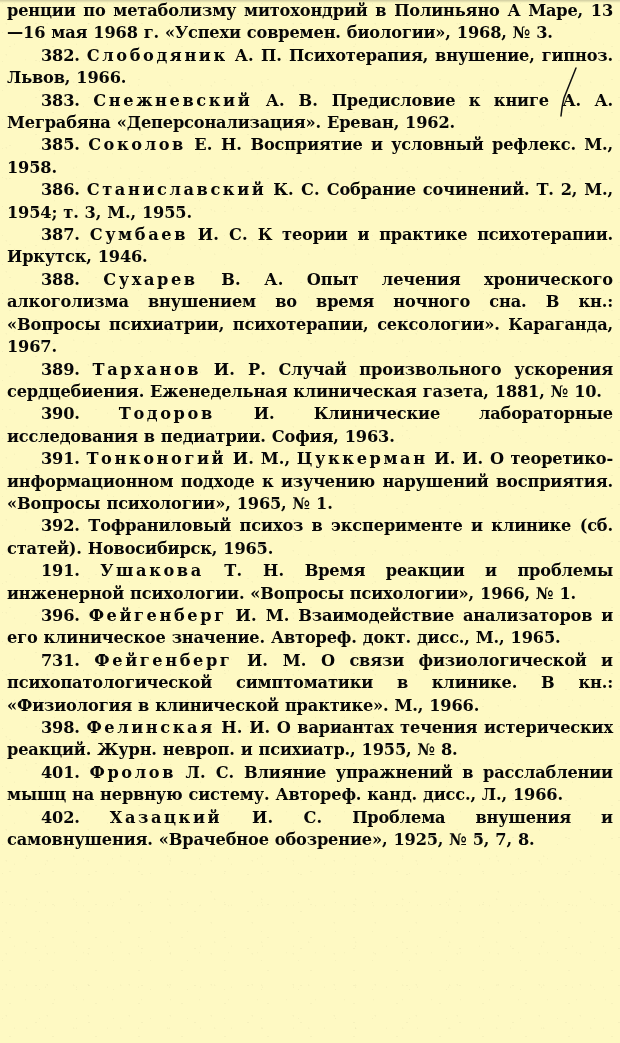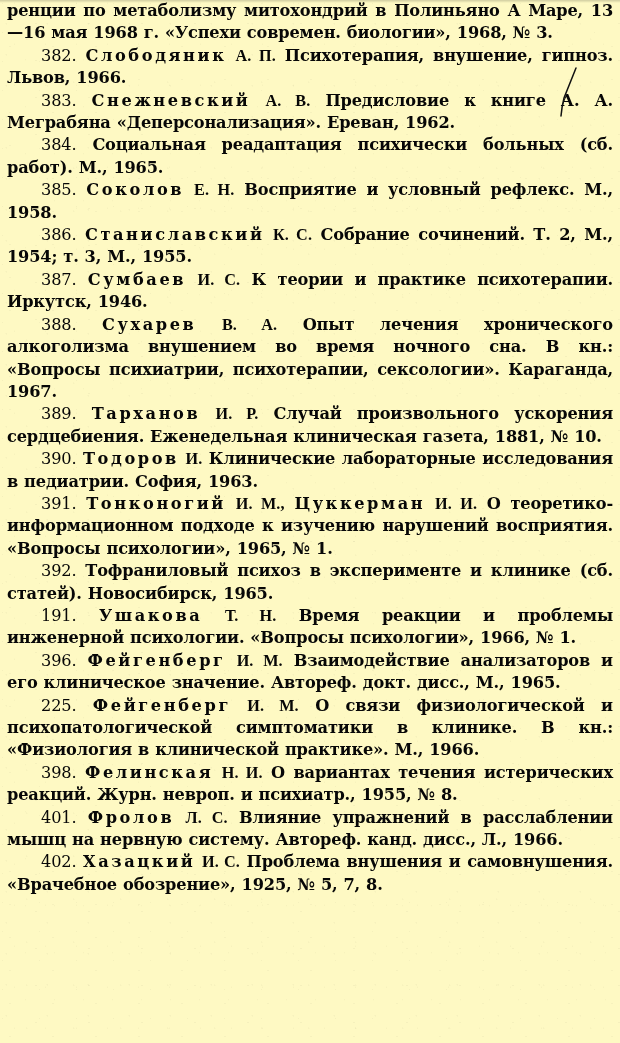--- a/index.html
+++ b/index.html
@@ -62,29 +62,28 @@
     text-indent: 34px;
   }
   
   .entry::after {
     content: "";
     display: inline-block;
     width: 100%;
   }
   .entry.nostretch::after { display: none; }
 
-  .num { font-weight: 400; }
+  .num { font-weight: 700; }
   .author {
     font-weight: 700;
     letter-spacing: 2.6px;
   }
   .author-init {
     font-weight: 700;
     letter-spacing: .1px;
-    font-family: Liberation Serif, serif;
   }
 
   #pagenum {
     position: absolute;
     left: 6px;
     top: 1055px;
     font-family: "DejaVu Sans", "Liberation Sans", sans-serif;
     font-size: 17px;
     font-weight: 700;
     letter-spacing: -.2px;
@@ -123,22 +122,20 @@
     <p class="entry idx nostretch"><span class="num">382.</span>
        <span class="author">Слободяник</span>
        <span class="author-init">А. П.</span>
        <span>Психотерапия, внушение, гипноз. Львов, 1966.</span></p>
 
     <p class="entry idx nostretch"><span class="num">383.</span>
        <span class="author">Снежневский</span>
        <span class="author-init">А. В.</span>
        <span>Предисловие к книге А. А. Меграбяна «Деперсонализация». Ереван, 1962.</span></p>
 
-    <p class="entry idx nostretch"><span class="num">384.</span>
-       <span>Социальная реадаптация психически больных (сб. работ). М., 1965.</span></p>
 
     <p class="entry idx nostretch"><span class="num">385.</span>
        <span class="author">Соколов</span>
        <span class="author-init">Е. Н.</span>
        <span>Восприятие и условный рефлекс. М., 1958.</span></p>
 
     <p class="entry idx nostretch"><span class="num">386.</span>
        <span class="author">Станиславский</span>
        <span class="author-init">К. С.</span>
        <span>Собрание сочинений. Т. 2, М., 1954; т. 3, М., 1955.</span></p>
@@ -178,21 +175,21 @@
     <p class="entry idx nostretch"><span class="num">191.</span>
        <span class="author">Ушакова</span>
        <span class="author-init">Т. Н.</span>
        <span>Время реакции и проблемы инженерной психологии. «Вопросы психологии», 1966, № 1.</span></p>
 
     <p class="entry idx nostretch"><span class="num">396.</span>
        <span class="author">Фейгенберг</span>
        <span class="author-init">И. М.</span>
        <span>Взаимодействие анализаторов и его клиническое значение. Автореф. докт. дисс., М., 1965.</span></p>
 
-    <p class="entry idx nostretch"><span class="num">225.</span>
+    <p class="entry idx nostretch"><span class="num">731.</span>
        <span class="author">Фейгенберг</span>
        <span class="author-init">И. М.</span>
        <span>О связи физиологической и психопатологической симптоматики в клинике. В кн.: «Физиология в клинической практике». М., 1966.</span></p>
 
     <p class="entry idx nostretch"><span class="num">398.</span>
        <span class="author">Фелинская</span>
        <span class="author-init">Н. И.</span>
        <span>О вариантах течения истерических реакций. Журн. невроп. и психиатр., 1955, № 8.</span></p>
 
 

